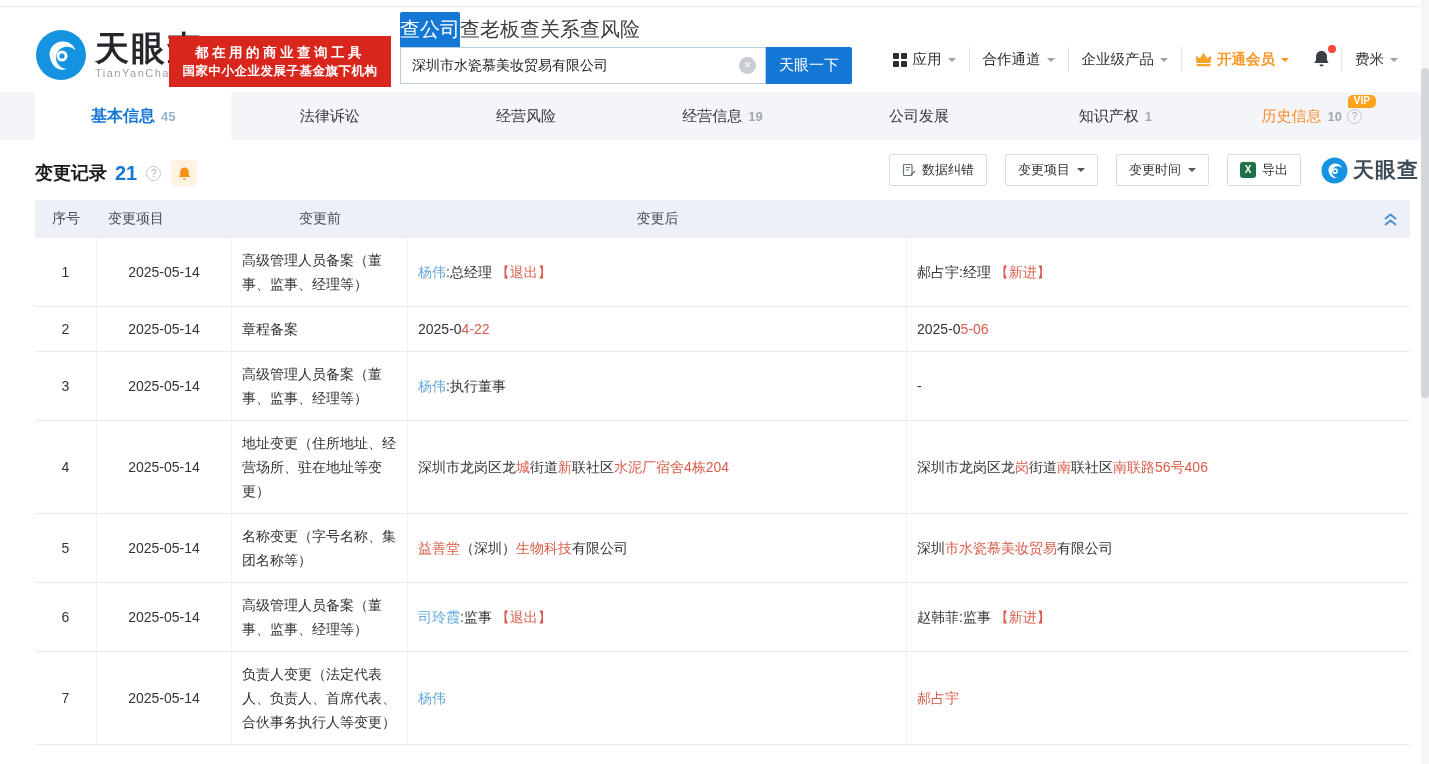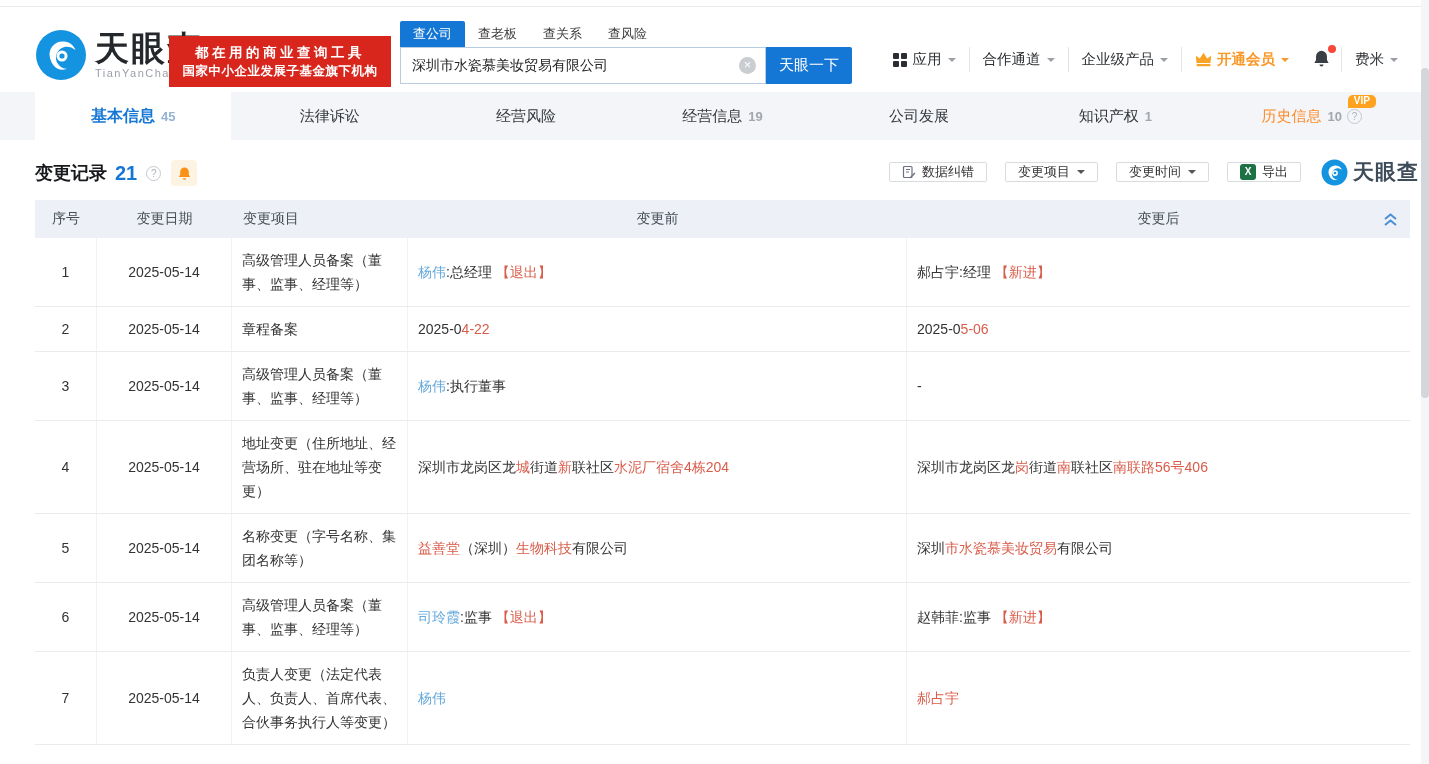--- a/index.html
+++ b/index.html
@@ -13,21 +13,21 @@
   .logo-text { margin-left:8px; }
   .logo-title { font-size:34px; font-weight:bold; color:#24272b; letter-spacing:2px; line-height:34px;}
   .logo-sub { font-size:11px; color:#9aa0a8; letter-spacing:1.5px; margin-top:2px;}
   .promo-banner { position:absolute; left:169px; top:29px; width:222px; height:51px; background:#d8261d;
     color:#fff; font-weight:bold; text-align:center; padding-top:7px; }
   .promo-banner .l1 { font-size:13.5px; letter-spacing:3.5px; line-height:19px;}
   .promo-banner .l2 { font-size:12.5px; letter-spacing:0.5px; line-height:19px;}
 
   .search-area { position:absolute; left:400px; top:14px; }
   .search-tabs { display:flex; align-items:flex-end; height:26px; }
-  .search-tab { font-size:13px; color:#3c3c3c; padding:4px 13px; cursor:pointer; }
+  .search-tab { font-size:20px; color:#3c3c3c; padding:4px 0; cursor:pointer; }
   .search-tab.active { background:var(--brand); color:#fff; border-radius:2px 2px 0 0; }
   .search-row { display:flex; }
   .search-box { position:relative; }
   .search-input { width:366px; height:37px; border:1px solid #b9cde0; outline:none;
     padding:0 34px 0 11px; font-size:14px; color:#222; font-family:inherit; }
   .clear-icon { position:absolute; right:10px; top:10px; width:17px; height:17px; border-radius:50%;
     background:#c9ccd1; color:#fff; font-size:13px; line-height:16px; text-align:center; cursor:pointer; }
   .search-btn { width:86px; height:37px; background:var(--brand); color:#fff; font-size:15px;
     border:none; cursor:pointer; border-radius:0 2px 2px 0; font-family:inherit; }
 
@@ -58,21 +58,21 @@
 
   
   .section-head { position:absolute; top:152px; left:35px; right:10px; display:flex;
     align-items:flex-end; justify-content:space-between; height:34px; }
   .sec-left { display:flex; align-items:center; }
   .sec-title { font-size:18px; font-weight:bold; color:#17191c; }
   .sec-count { font-size:20px; font-weight:bold; color:var(--brand); margin:0 4px 0 8px; }
   .bell-chip { width:26px; height:26px; background:#fdf3e2; border-radius:4px; margin-left:10px;
     display:flex; align-items:center; justify-content:center; cursor:pointer; }
   .toolbar { display:flex; align-items:center; }
-  .tool-btn { height:20px; border:1px solid #d8dce1; border-radius:2px; background:#fff; display:flex;
+  .tool-btn { height:32px; border:1px solid #d8dce1; border-radius:2px; background:#fff; display:flex;
     align-items:center; padding:4px 12px; font-size:13px; color:#333; margin-left:18px; cursor:pointer; white-space:nowrap;}
   .tool-btn .caret { border-top-color:#555; margin-left:7px; }
   .xls-ic { width:16px; height:16px; background:#1e7145; border-radius:3px; color:#fff; font-size:10px;
     font-weight:bold; text-align:center; line-height:16px; margin-right:6px; }
   .watermark { display:flex; align-items:center; margin-left:20px; }
   .watermark span { font-size:21px; font-weight:bold; color:#3e4b59; letter-spacing:1px; margin-left:5px; }
 
   
   .chg-table { position:absolute; top:200px; left:35px; width:1375px; }
   .t-head { display:grid; grid-template-columns:62px 135px 176px 499px 1fr; background:#edf1f7;
@@ -247,21 +247,20 @@
           <circle cx="27" cy="27" r="2.6" fill="#1493e0"></circle>
       </svg>
       <span>天眼查</span>
     </div>
   </div>
 </div>
 
 <div class="chg-table">
   <div class="t-head">
     <div>序号</div>
-    <div>变更日期</div>
     <div class="h-item">变更项目</div>
     <div>变更前</div>
     <div>变更后</div>
     <svg class="collapse-ic" width="15" height="17" viewBox="0 0 15 17">
       <path d="M2 8l5.5-4.5L13 8" fill="none" stroke="#4a8fd4" stroke-width="2"></path>
       <path d="M2 14l5.5-4.5L13 14" fill="none" stroke="#4a8fd4" stroke-width="2"></path>
     </svg>
   </div>
   <div>
       <div class="t-row">

